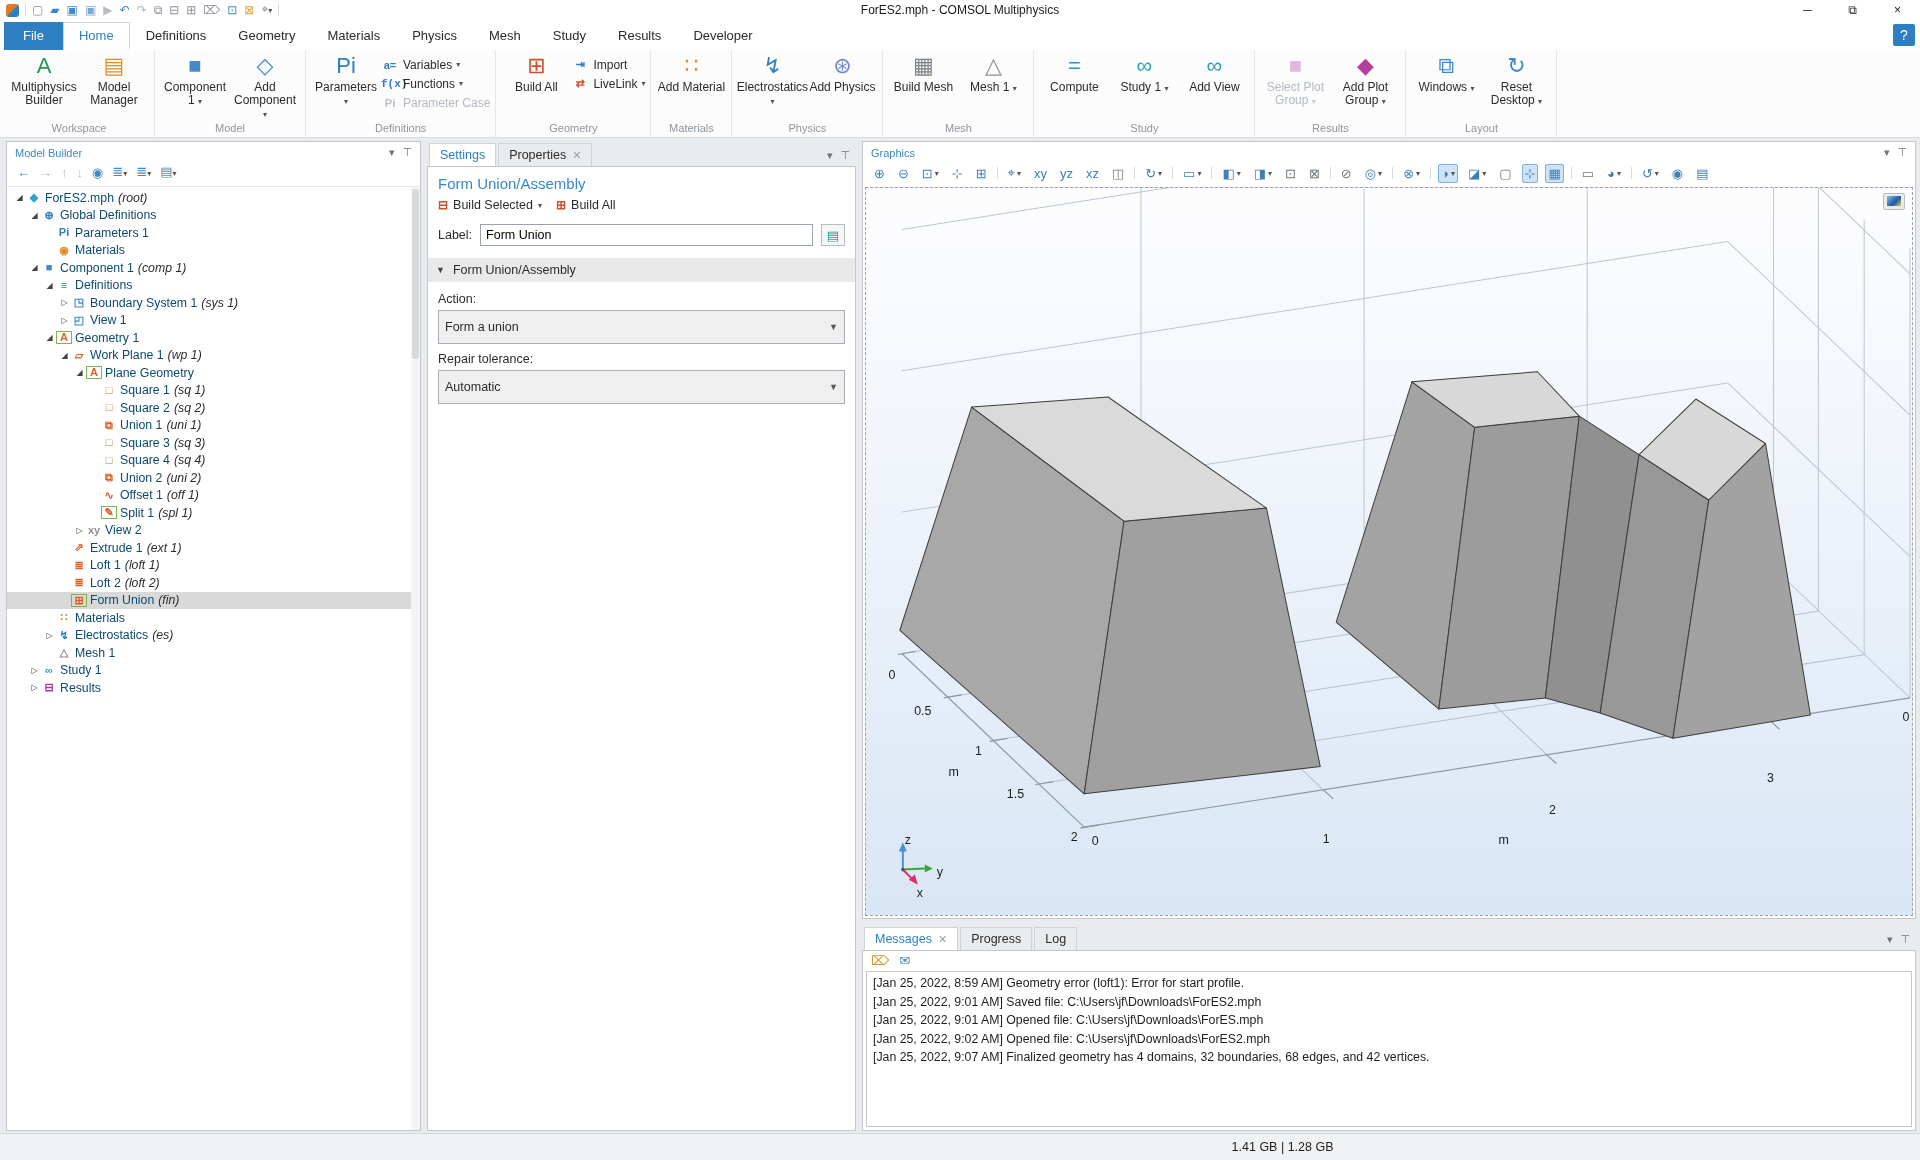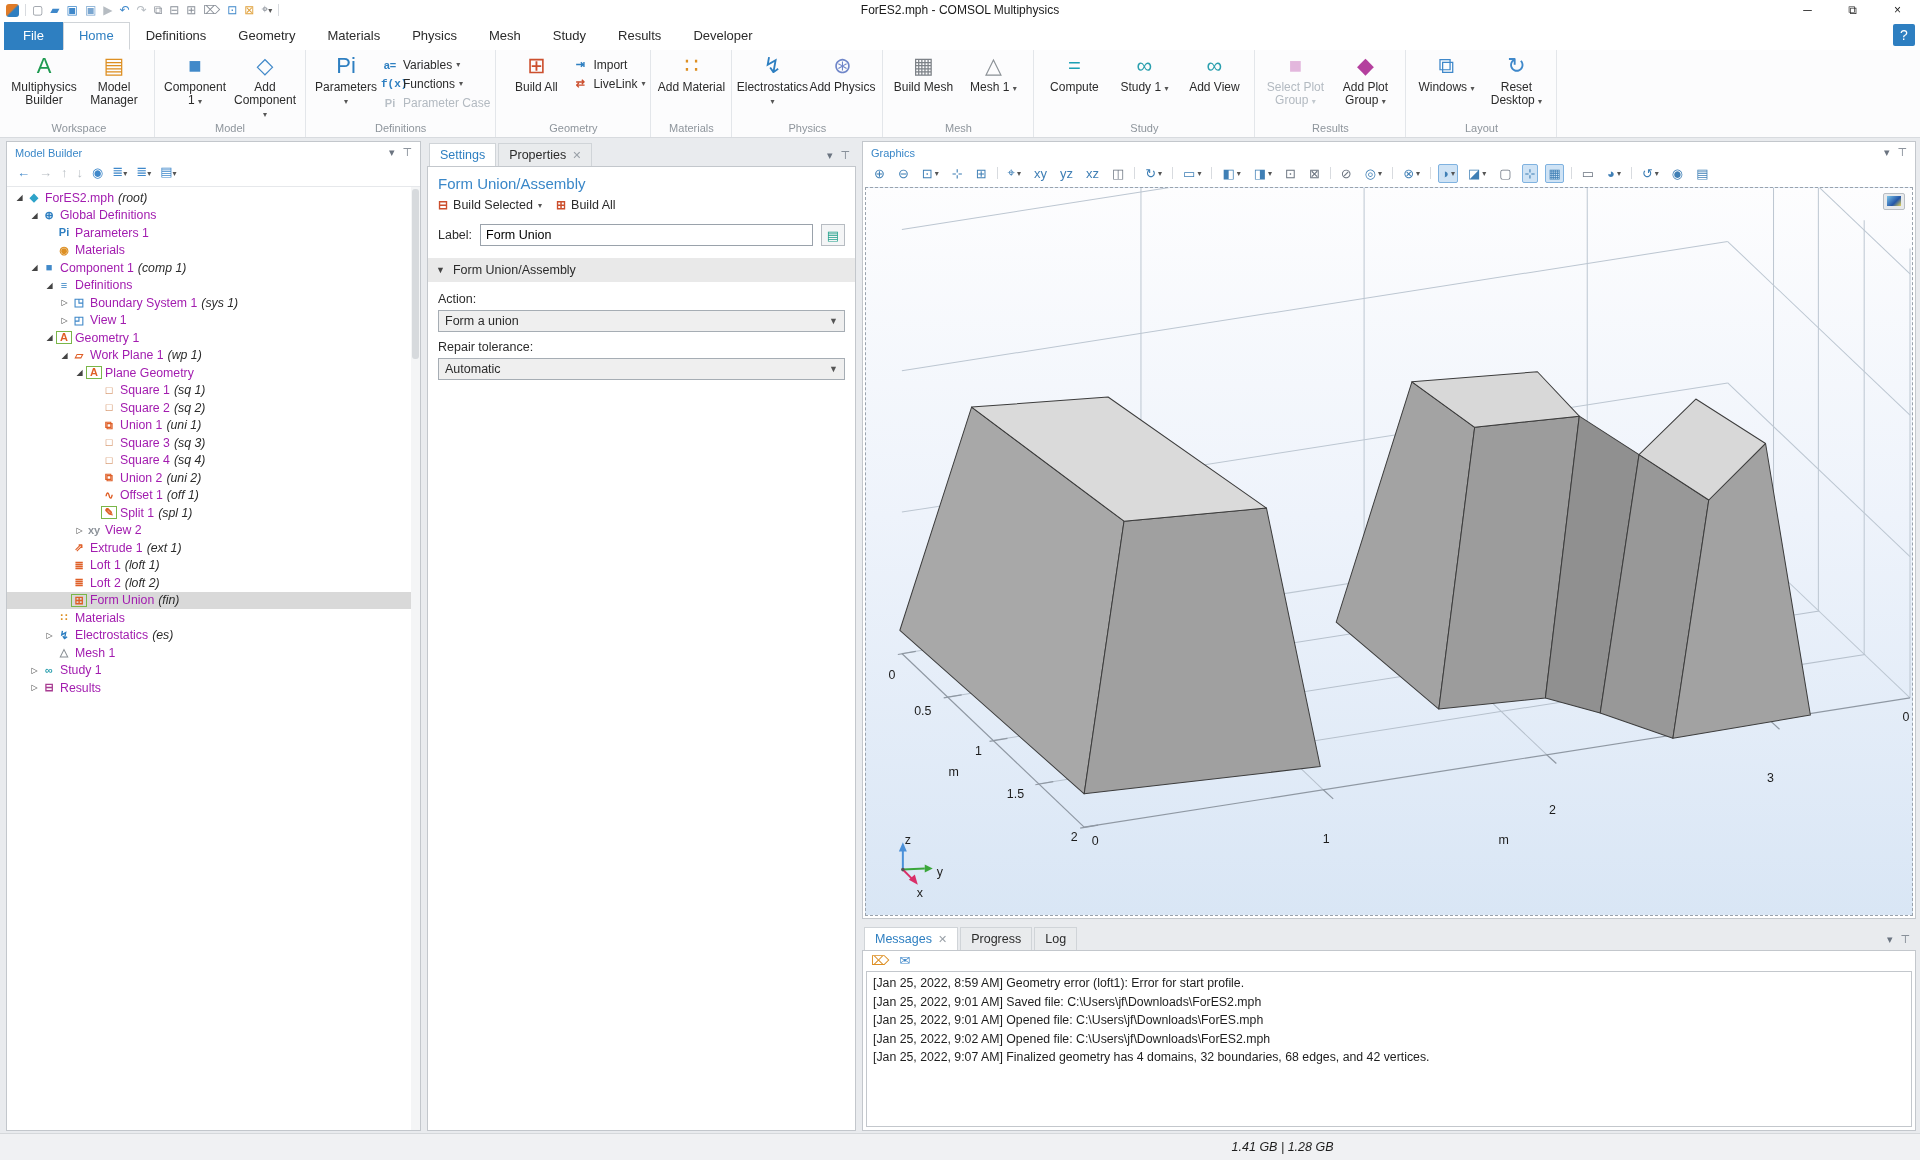--- a/index.html
+++ b/index.html
@@ -51,21 +51,21 @@
   
   .mb { width:415px; flex:0 0 auto; }
   .mbtools { display:flex; align-items:center; gap:9px; padding:4px 10px 5px 10px; border-bottom:1px solid #e6e8eb; }
   .tbtn { font-size:13px; line-height:14px; }
   .tree { flex:1 1 auto; overflow:hidden; position:relative; padding-top:2px; }
   .trow { display:flex; align-items:center; height:17.5px; font-size:12.3px; white-space:nowrap; }
   .trow.sel { background:#d9d9d9; }
   .tw { width:13px; font-size:8px; color:#444; text-align:center; flex:0 0 auto; }
   .ic { width:16px; text-align:center; font-size:11px; font-weight:bold; flex:0 0 auto; margin-right:3px; line-height:13px; }
   .ic.boxed { outline:1px solid #7ab648; outline-offset:-1px; }
-  .tlab { color:#a21caf; }
+  .tlab { color:#0c4a6e; }
   .tsuf { font-style:italic; margin-left:4px; color:#2b2b2b; }
   .vtrack { position:absolute; right:0; top:0; bottom:0; width:9px; background:#f4f5f6; }
   .vthumb { position:absolute; right:1px; top:2px; width:7px; height:170px; background:#d7dadd; border-radius:3px; }
 
   
   .setcol { width:429px; flex:0 0 auto; display:flex; flex-direction:column; }
   .ptabs { display:flex; align-items:flex-end; height:25px; gap:2px; padding-left:2px; }
   .ptab { font-size:12.5px; padding:4px 10px; background:#e9ebed; color:#2b2b2b; border:1px solid #d0d4d8; border-bottom:none;
           display:flex; align-items:center; gap:6px; }
   .ptab.active { background:#fff; color:#2e7fc1; }
@@ -79,21 +79,21 @@
   .abtn .sic { color:#cc4f2e; font-weight:bold; font-size:12px; }
   .lblrow { display:flex; align-items:center; gap:8px; margin-bottom:12px; }
   .tinput { flex:1 1 auto; height:22px; border:1px solid #9aa2ab; background:#fff; font-size:12.5px; padding:0 5px;
             font-family:"Liberation Sans",sans-serif; }
   .editbtn { width:24px; height:22px; border:1px solid #b7bcc2; background:#f4f5f6; display:flex; align-items:center;
              justify-content:center; color:#20a08a; font-size:13px; }
   .secbar { background:#e9e9e9; height:24px; display:flex; align-items:center; gap:8px; padding:0 8px; font-size:12.5px;
             margin:0 -10px 10px -10px; }
   .secarrow { font-size:9px; color:#444; }
   .fldlab { margin:8px 0 4px 0; }
-  .selbox { height:22px; background:#efefef; border:1px solid #a6adb4; display:flex; align-items:center; padding:4px 6px;
+  .selbox { height:22px; background:#efefef; border:1px solid #a6adb4; display:flex; align-items:center; padding:16px 6px;
             font-size:12.5px; }
   .selbox .dd { margin-left:auto; font-size:9px; }
 
   
   .gcol { flex:1 1 auto; display:flex; flex-direction:column; gap:6px; min-width:0; }
   .gfx { flex:1 1 auto; }
   .gfxtools { display:flex; align-items:center; gap:7px; padding:2px 8px 4px 8px; flex-wrap:nowrap; }
   .gbtn { font-size:13px; color:#3f7fb5; display:flex; align-items:center; gap:2px; padding:1px 2px; border:1px solid transparent; }
   .gbtn.gray { color:#6b7480; }
   .gbtn.active { background:#cfe3f5; border-color:#7fb2e0; border-radius:2px; }
@@ -106,21 +106,21 @@
 
   
   .msgs { height:206px; flex:0 0 auto; display:flex; flex-direction:column; }
   .msgbody { border-top:1px solid #c3c7cc; flex:1 1 auto; display:flex; flex-direction:column; background:#fff; }
   .msgtools { display:flex; gap:10px; padding:3px 8px; }
   .logarea { flex:1 1 auto; border:1px solid #c3c7cc; margin:0 3px 3px 3px; overflow:hidden; padding:2px 6px; }
   .logline { font-size:12.3px; line-height:18.5px; color:#1e1e1e; white-space:nowrap; }
 
   
   .statusbar { height:27px; background:#f0f1f3; border-top:1px solid #d5d8db; position:relative; flex:0 0 auto; }
-  .memtext { position:absolute; left:66.8%; top:50%; transform:translate(-50%,-50%); font-size:12.5px; color:#1e1e1e;font-style:italic; }
+  .memtext { position:absolute; left:66.8%; top:50%; transform:translate(-50%,-50%); font-size:12.5px; color:#1e1e1e; }
 
   svg text { font-family:"Liberation Sans", sans-serif; }
 </style>
 </head>
 <body>
 
 <div class="app">
 
   <div class="titlebar">
     <div class="wtitle">ForES2.mph - COMSOL Multiphysics</div>

